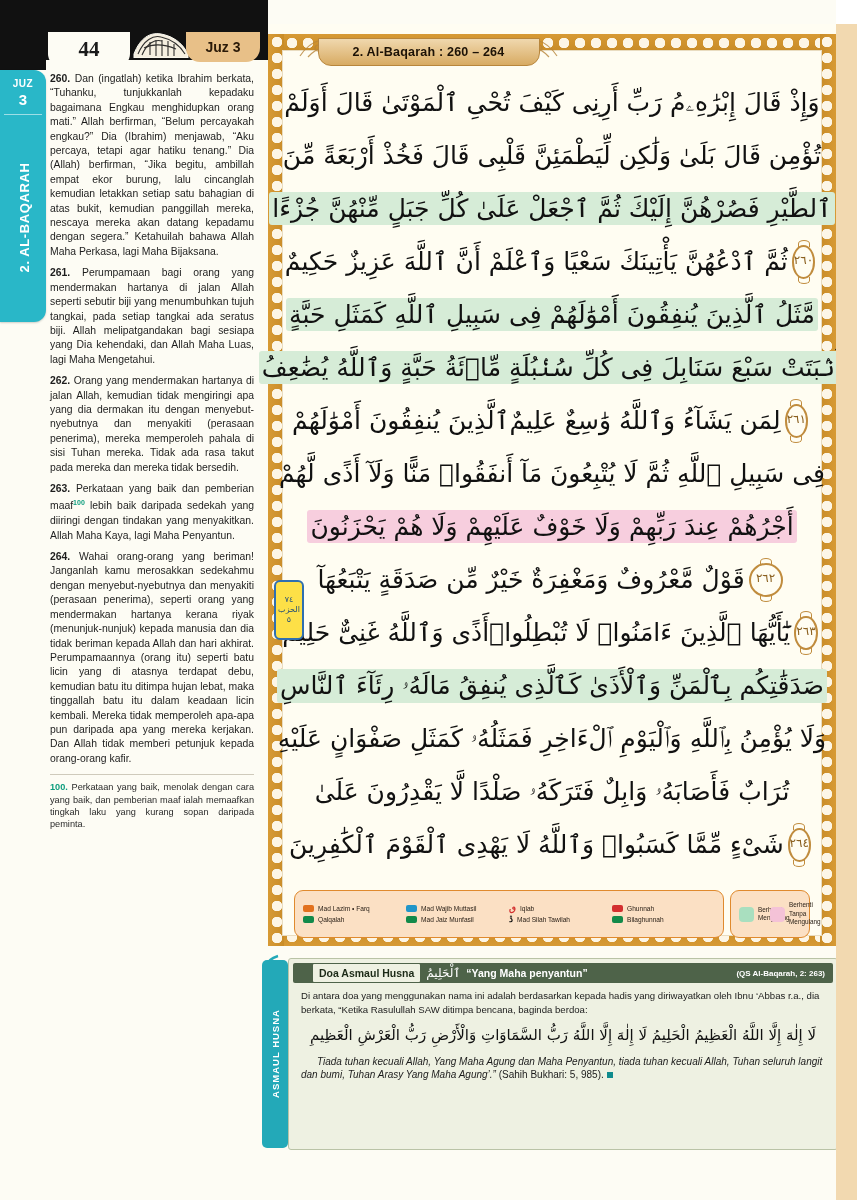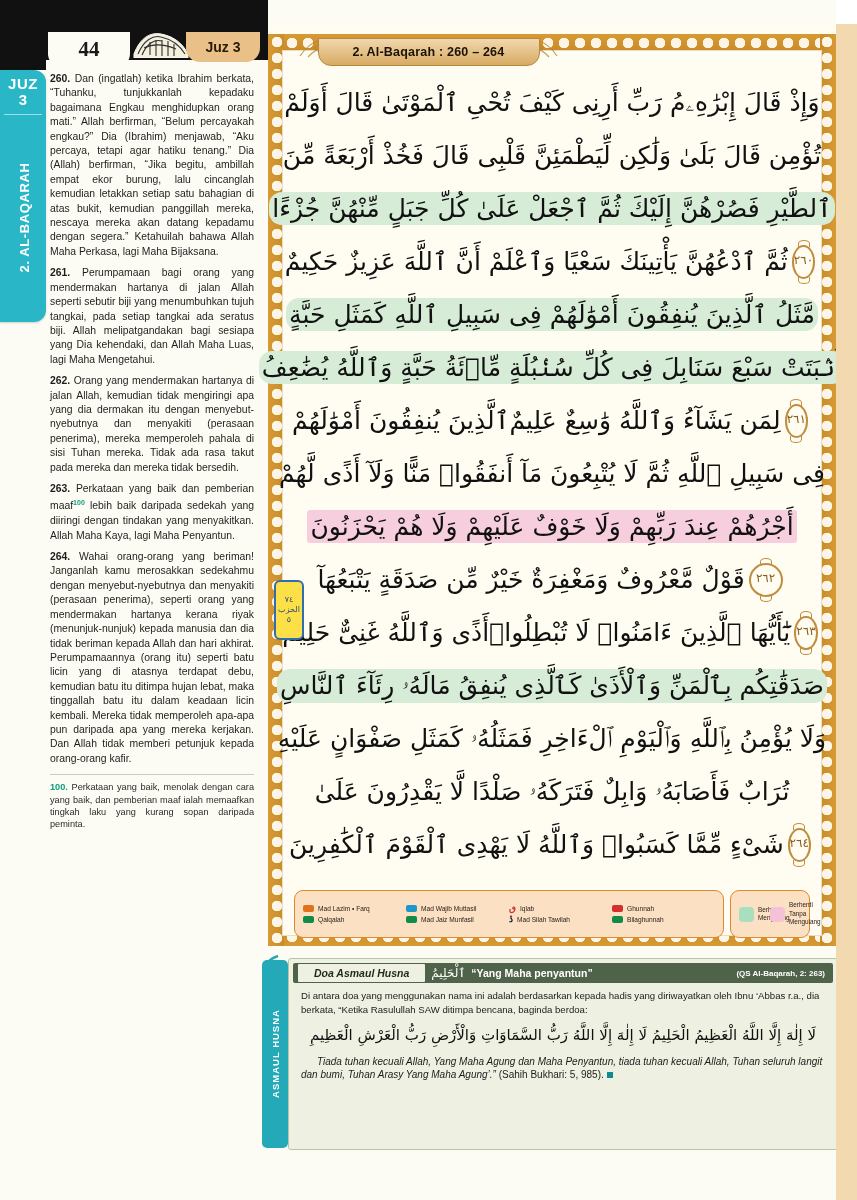--- a/index.html
+++ b/index.html
@@ -41,21 +41,21 @@
   .juz-pill span{font-weight:bold;font-size:14px;color:#2b1a08;}
 
   
   .side-tab{
     position:absolute;left:0;top:70px;width:46px;height:252px;
     background:#29b7c8;border-radius:0 12px 12px 0;
     box-shadow:0 1px 2px rgba(0,0,0,.18);
   }
   .side-tab .juz-label{
     position:absolute;left:0;top:6px;width:46px;text-align:center;
-    color:#fff;font-weight:bold;font-size:15px;line-height:16px;
+    color:#fff;font-weight:bold;font-size:10px;line-height:16px;
     letter-spacing:.5px;
   }
   .side-tab .juz-num{
     position:absolute;left:0;top:22px;width:46px;text-align:center;
     color:#fff;font-weight:bold;font-size:15px;line-height:16px;
   }
   .side-tab .divider{
     position:absolute;left:4px;top:44px;width:38px;height:1px;background:rgba(255,255,255,.55);
   }
   .side-tab .surah-label{
@@ -136,21 +136,21 @@
   }
   .aline{
     position:relative;
     height:53px;
     display:flex;align-items:center;justify-content:center;
     font-family:"DejaVu Sans", sans-serif;
     font-size:25px;color:#111;
     white-space:nowrap;
     letter-spacing:0;
   }
-  .aline .hl-green{background:#d6ecd7;border-radius:13px;padding:2px 3px;}
+  .aline .hl-green{background:#d6ecd7;border-radius:3px;padding:2px 3px;}
   .aline .hl-pink{background:#f7cede;border-radius:3px;padding:2px 3px;}
 
   
   .ayah-mark{
     display:inline-block;width:30px;height:30px;margin:0 4px;
     border:2px solid #c08c3e;border-radius:50%;
     font-family:"DejaVu Sans",sans-serif;font-size:12px;color:#8a5f1e;
     line-height:27px;text-align:center;vertical-align:middle;
     background:#fffdf2;
     position:relative;
@@ -207,21 +207,21 @@
   .ah-panel{
     position:absolute;left:288px;top:958px;width:548px;height:190px;
     background:#eef1e2;border:1px solid #b9c3a6;border-radius:3px;
   }
   .ah-header{
     position:absolute;left:4px;top:4px;right:4px;height:20px;
     background:#4e6349;border-radius:2px;display:flex;align-items:center;
   }
   .ah-title{
     background:#eef1e2;color:#1c2a17;font-weight:bold;font-size:10.5px;
-    padding:3px 16px;margin-left:5px;border-radius:1px;font-style:italic;
+    padding:3px 6px;margin-left:20px;border-radius:1px;
   }
   .ah-arabic{
     font-family:"DejaVu Sans",sans-serif;color:#fff;font-size:12px;
     margin:0 6px;direction:rtl;
   }
   .ah-meaning{color:#fff;font-weight:bold;font-size:10.5px;}
   .ah-src{
     margin-left:auto;margin-right:8px;color:#fff;font-size:8px;font-weight:bold;
   }
   .ah-body{position:absolute;left:12px;top:30px;right:12px;}

